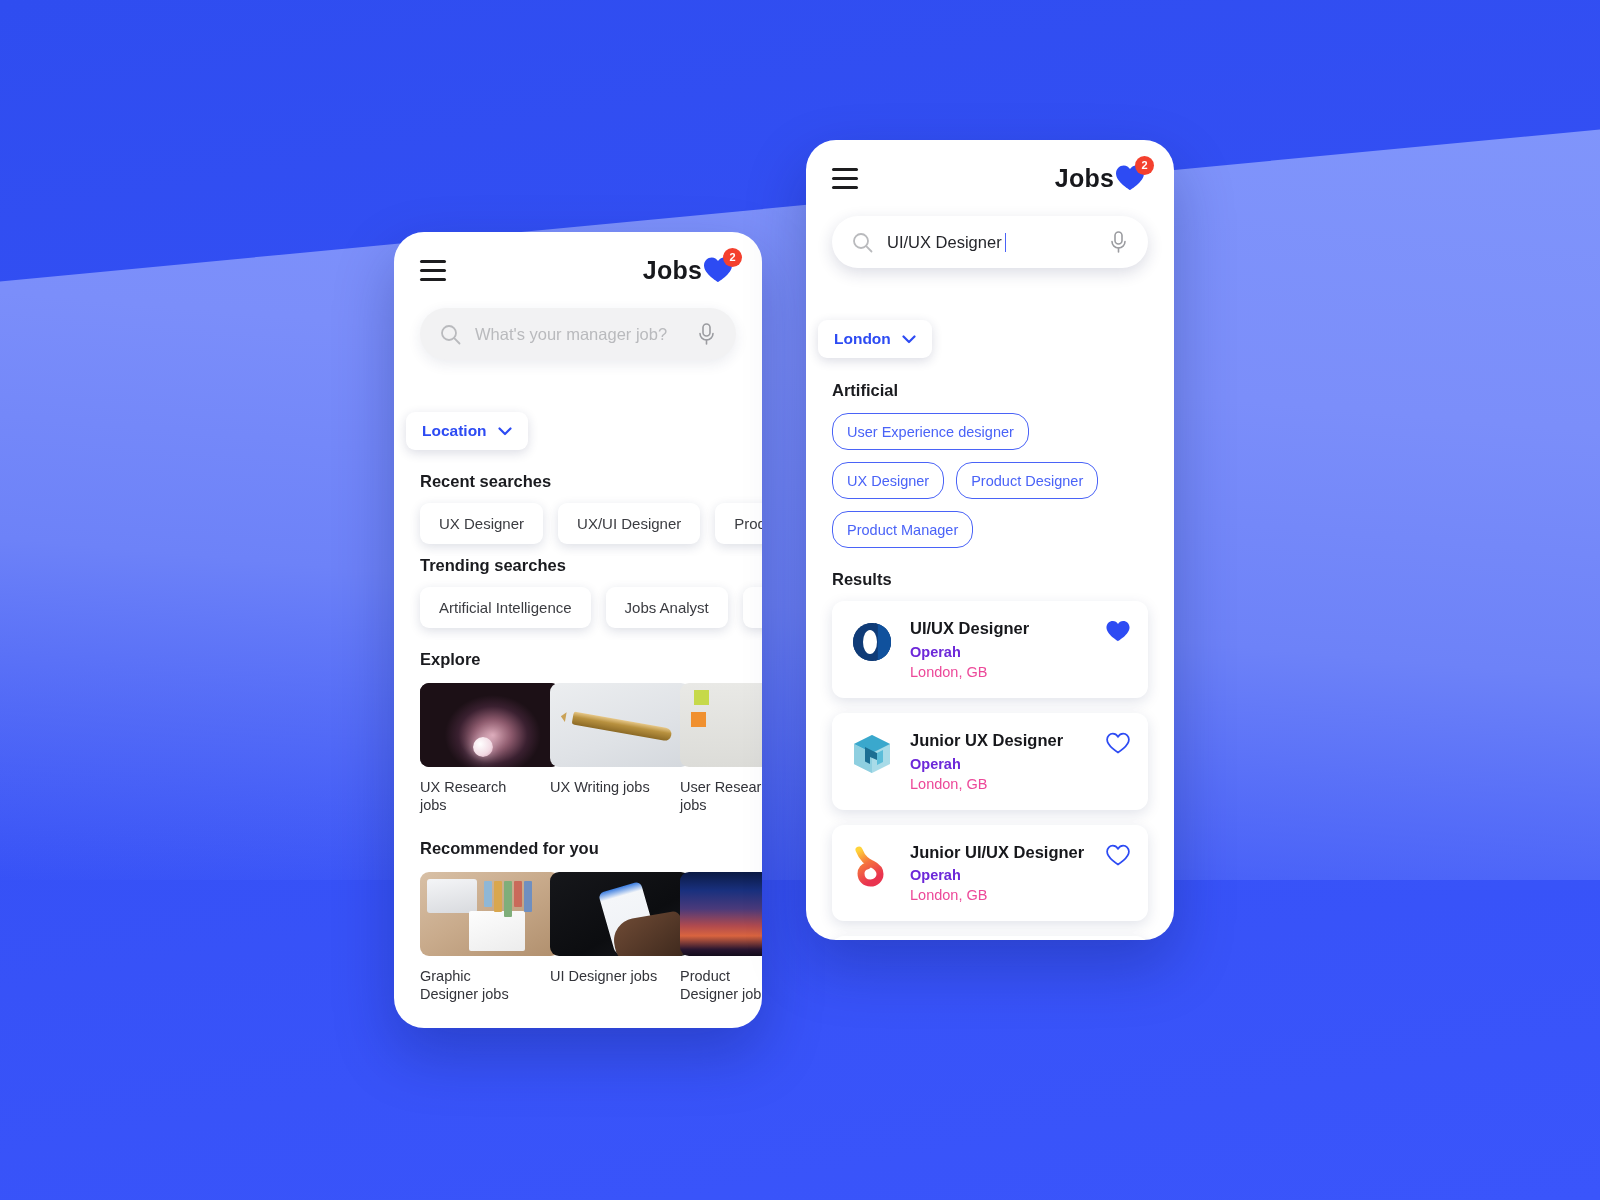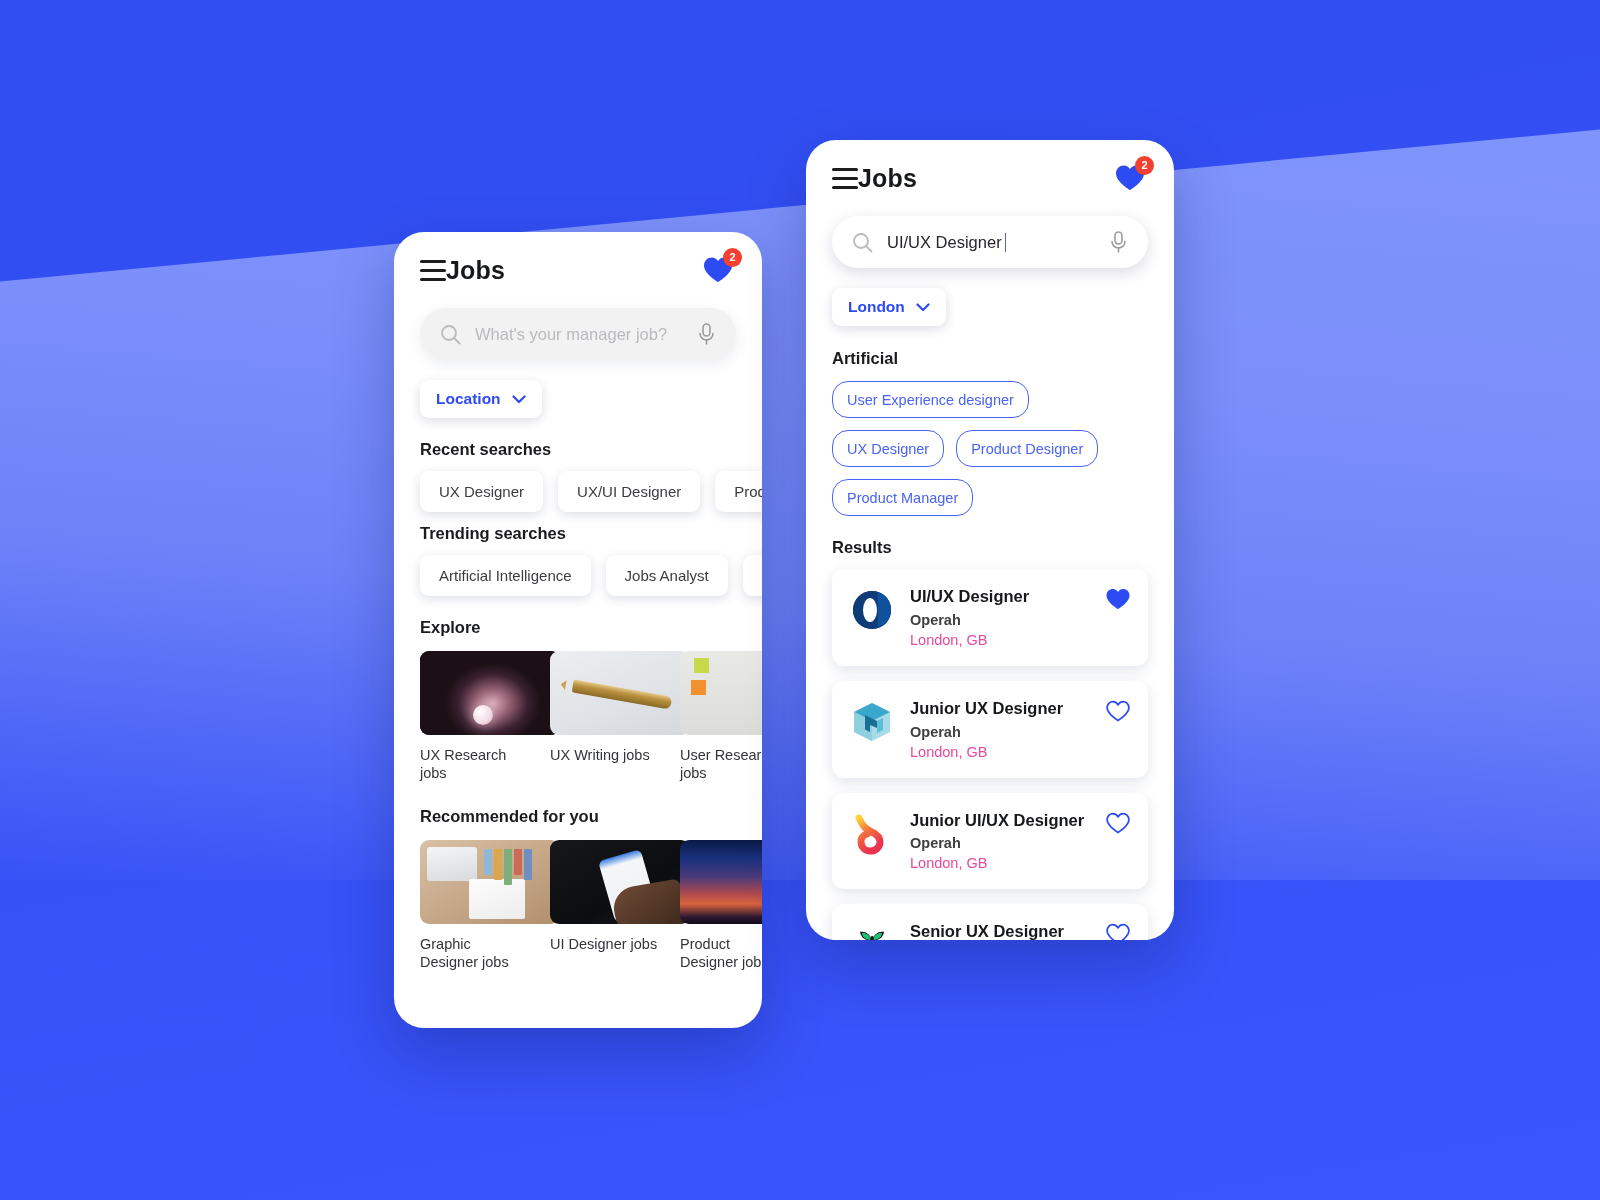--- a/index.html
+++ b/index.html
@@ -44,21 +44,21 @@
 
   
   .appbar {
     display: flex; align-items: center;
     height: 76px;
     padding: 0 26px;
   }
   .hamburger { width: 26px; display: flex; flex-direction: column; gap: 6px; cursor: pointer; }
   .hamburger i { display: block; height: 3px; background: #1d1d1f; border-radius: 2px; }
   .appbar-title {
-    flex: 1; text-align: left;
+    flex: 1; text-align: right;
     font-size: 25px; font-weight: bold; color: #17181c;
     letter-spacing: .2px;
   }
   .fav-wrap { position: relative; width: 34px; height: 30px; cursor: pointer; }
   .fav-wrap svg { display: block; }
   .badge {
     position: absolute; right: -6px; top: -7px;
     min-width: 19px; height: 19px; padding: 0 4px;
     border-radius: 10px; background: #f4402e; color: #fff;
     font-size: 11px; font-weight: bold;
@@ -85,21 +85,21 @@
   .search-text.filled { color: #25262b; }
   .caret {
     display: inline-block;
     width: 1.5px; height: 19px;
     background: #4a63f7;
     vertical-align: -4px;
     margin-left: 3px;
   }
 
   
-  .loc-row { padding: 20px 26px 0; }
+  .loc-row { padding: 20px 12px 0; margin-top: 32px; }
   .loc-chip {
     display: inline-flex; align-items: center; gap: 11px;
     height: 38px; padding: 0 16px;
     background: #fff; border-radius: 9px;
     box-shadow: 0 3px 11px rgba(30,40,90,.16);
     color: #2d4bf3; font-size: 15.5px; font-weight: bold;
     cursor: pointer;
   }
 
   
@@ -217,21 +217,21 @@
     display: flex; align-items: flex-start; gap: 15px;
     padding: 18px 17px;
     background: #fff; border-radius: 12px;
     box-shadow: 0 4px 14px rgba(25,38,95,.13);
     margin-bottom: 15px;
     cursor: pointer;
   }
   .logo { flex: 0 0 auto; width: 46px; height: 46px; position: relative; }
   .rinfo { flex: 1; min-width: 0; }
   .rtitle { font-size: 16.5px; font-weight: bold; color: #17181c; line-height: 1.2; }
-  .rcomp { font-size: 14.5px; font-weight: bold; color: #404040; margin-top: 5px; }
+  .rcomp { font-size: 14.5px; font-weight: bold; color: #6d28d9; margin-top: 5px; }
   .rloc { font-size: 14.5px; color: #ec4899; margin-top: 4px; }
   .rheart { flex: 0 0 auto; width: 26px; height: 24px; cursor: pointer; }
 </style>
 </head>
 <body>
 
 <div id="stage">
   <div class="wedge"></div>
 
   <div class="phone" id="phone-left">

